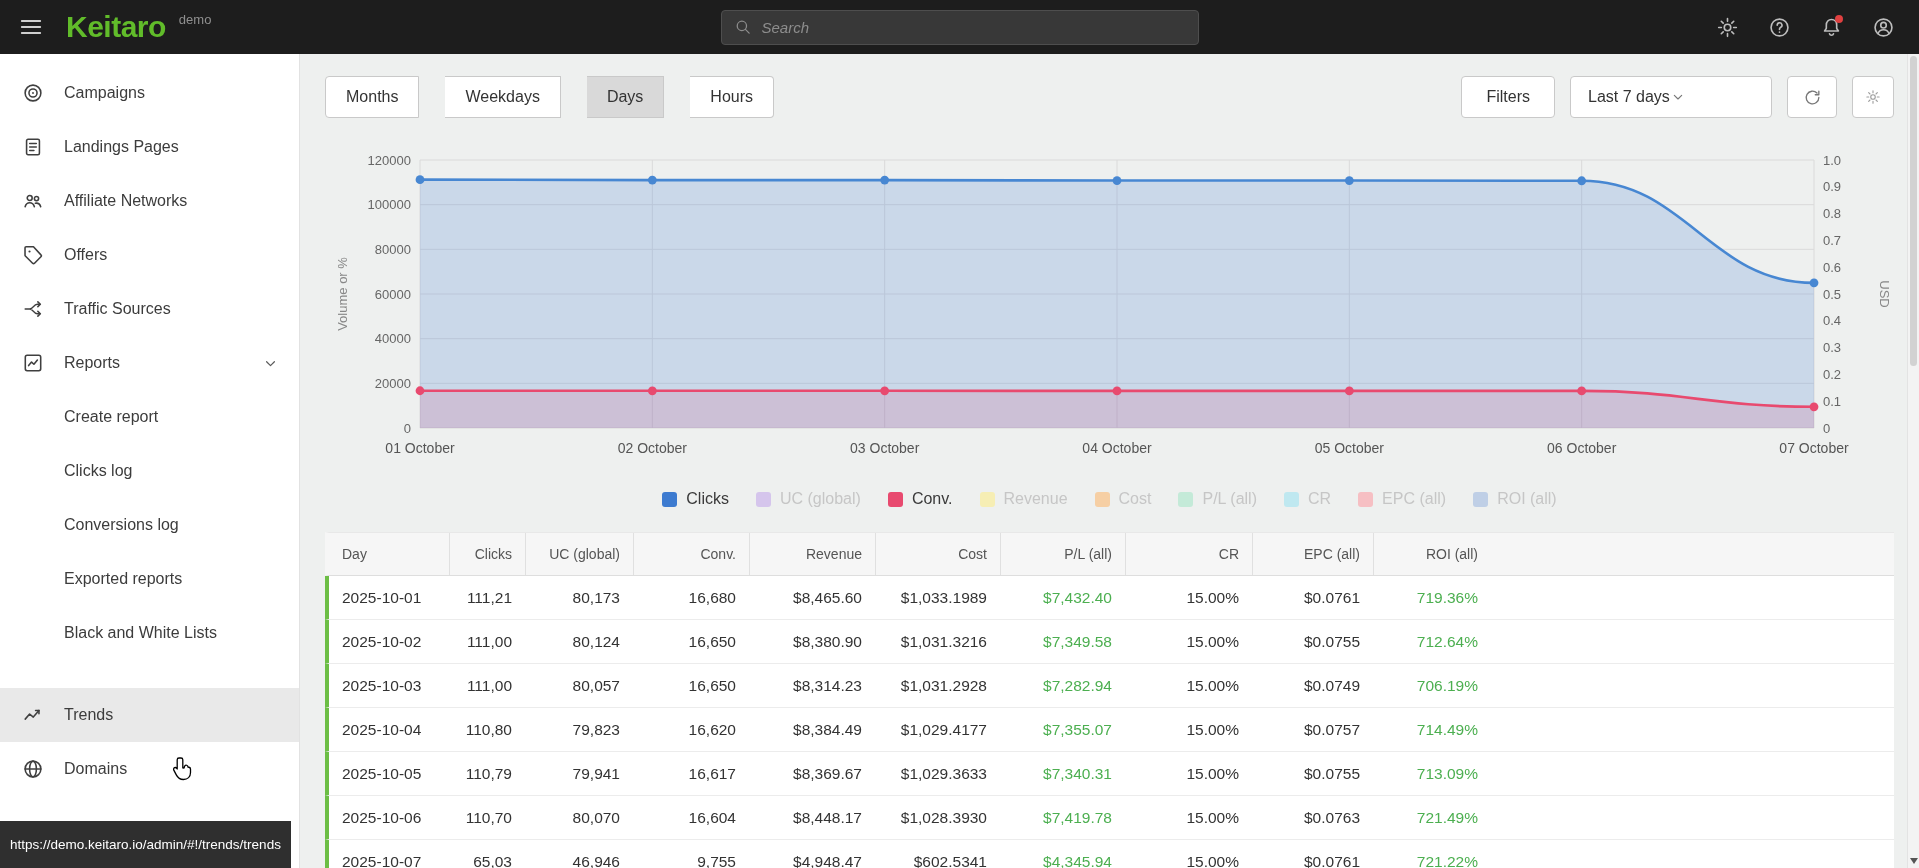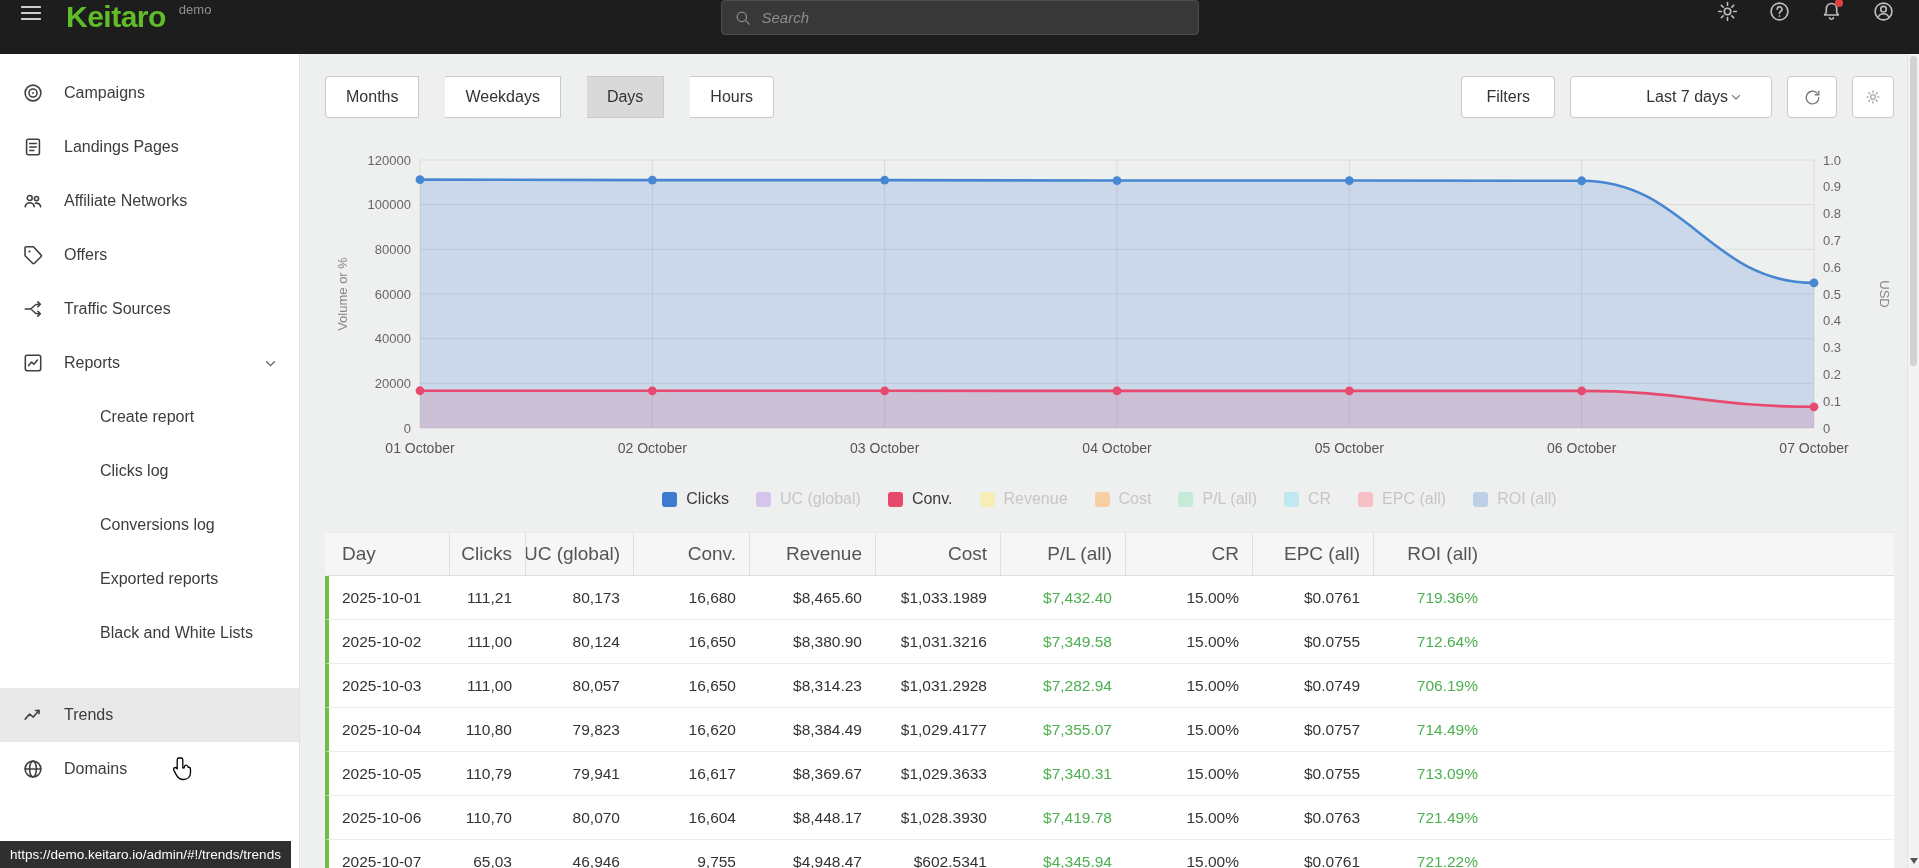--- a/index.html
+++ b/index.html
@@ -8,21 +8,21 @@
     font-family: "Liberation Sans", sans-serif;
     background: #eef0ef;
     position: relative;
     color: #333;
   }
   svg { display: block; }
 
   
   .topbar {
     position: absolute; top: 0; left: 0; right: 0; height: 54px;
-    background: #1d1d1d; display: flex; align-items: flex-start;
+    background: #1d1d1d; display: flex; align-items: center;
     padding: 0 24px 0 18px; z-index: 30;
   }
   .hamburger { color: #cfcfcf; width: 26px; height: 26px; cursor: pointer; margin-right: 22px; }
   .hamburger svg { width: 26px; height: 26px; }
   .logo-wrap { display: flex; align-items: center; }
   .logo { color: var(--brand, #61bc2a); font-size: 30px; font-weight: bold; letter-spacing: -0.5px; }
   .env { color: #8f8f8f; font-size: 13px; margin-left: 13px; position: relative; top: -8px; }
   .searchbox {
     position: absolute; left: 50%; transform: translateX(-50%);
     width: 478px; height: 35px; background: #383838; border: 1px solid #4e4e4e;
@@ -45,21 +45,21 @@
 
   
   .sidebar {
     position: absolute; top: 54px; left: 0; bottom: 0; width: 300px;
     background: #ffffff; border-right: 1px solid #e2e2e2; padding-top: 12px; z-index: 10;
   }
   .side-item {
     height: 54px; display: flex; align-items: center; padding-left: 22px;
     gap: 20px; font-size: 16px; color: #3c3c3c; cursor: pointer; white-space: nowrap;
   }
-  .side-item.sub { padding-left: 100px; }
+  .side-item.sub { padding-left: 64px; }
   .side-item.active { background: #e9e9e9; margin-top: 28px; }
   .side-item .icon { width: 22px; height: 22px; color: #3f3f3f; flex: 0 0 22px; }
   .side-item .icon svg { width: 22px; height: 22px; }
   .side-item .chev { margin-left: auto; margin-right: 20px; width: 17px; height: 17px; color: #5a5a5a; }
   .side-item .chev svg { width: 17px; height: 17px; }
 
   
   .content { position: absolute; top: 54px; left: 301px; right: 0; bottom: 0; padding: 22px 25px 0 24px; overflow: hidden; }
   .toolbar { display: flex; align-items: center; }
   .tabs { display: flex; gap: 26px; }
@@ -71,21 +71,21 @@
   .tab:first-child { border-left: 1px solid #c9c9c9; border-radius: 4px 0 0 4px; }
   .tab:last-child { border-radius: 0 4px 4px 0; }
   .tab.active { background: #d9d9d9; }
   .toolbar-right { margin-left: auto; display: flex; align-items: center; gap: 15px; }
   .btn {
     height: 42px; padding: 0 24px; background: #fff; border: 1px solid #c9c9c9; border-radius: 4px;
     font-size: 16px; color: #333; cursor: pointer; font-family: "Liberation Sans", sans-serif;
   }
   .select {
     height: 42px; width: 202px; background: #fff; border: 1px solid #c9c9c9; border-radius: 4px;
-    display: flex; align-items: center; justify-content: flex-end; padding: 0 27px;
+    display: flex; align-items: center; justify-content: flex-start; padding: 0 17px;
     font-size: 16px; color: #333; cursor: pointer;
   }
   .select .sel-chev { width: 16px; height: 16px; color: #777; }
   .select .sel-chev svg { width: 16px; height: 16px; }
   .iconbtn { width: 50px; padding: 0; display: flex; align-items: center; justify-content: center; color: #777; }
   .iconbtn svg { width: 19px; height: 19px; }
   .iconbtn.small { width: 42px; color: #9d9d9d; }
   .iconbtn.small svg { width: 16px; height: 16px; }
 
   
@@ -96,35 +96,35 @@
   .leg.on  { color: #3a3a3a; }
   .leg.off { color: #c6c6c6; }
 
   
   .table { margin-top: 24px; --cols: 120px 76px 108px 116px 126px 125px 125px 127px 121px 118px 1fr; }
   .thead {
     display: grid; grid-template-columns: var(--cols); height: 44px; align-items: stretch;
     background: #f6f6f6; color: #555; border-left: 4px solid transparent;
     border-bottom: 1px solid #dedede; border-top: 1px solid #e8e8e8;
   }
-  .th { padding: 0 13px; font-size: 19px; white-space: nowrap; overflow: hidden; display: flex; align-items: center; cursor: pointer; }
+  .th { padding: 0 13px; font-size: 14px; white-space: nowrap; overflow: hidden; display: flex; align-items: center; cursor: pointer; }
   .th.sep { border-left: 1px solid #e0e0e0; }
   .th.num { justify-content: flex-end; }
   .tr {
     display: grid; grid-template-columns: var(--cols); height: 44px; align-items: center;
     background: #fff; border-left: 4px solid var(--row-accent, #6cbe45); border-bottom: 1px solid #ececec;
   }
   .td { padding: 0 13px; font-size: 15.5px; color: #333; white-space: nowrap; overflow: hidden; }
   .td.num { text-align: right; }
   .td.pos { color: var(--positive, #4caf50); }
 
   
   .statusbar {
     position: fixed; left: 0; bottom: 0; background: #2f2f2f; color: #fff;
-    font-size: 13.5px; padding: 6px 10px; z-index: 50; white-space: nowrap;
+    font-size: 13.5px; padding: 16px 10px; z-index: 50; white-space: nowrap;
   }
   .cursor { position: fixed; left: 172px; top: 756px; z-index: 60; pointer-events: none; }
   .scrollbar {
     position: fixed; right: 0; top: 54px; bottom: 0; width: 12px;
     background: #f3f3f3; border-left: 1px solid #e3e3e3; z-index: 40;
   }
   .scroll-thumb { position: absolute; top: 2px; left: 2px; right: 2px; height: 310px; background: #d2d2d2; border-radius: 5px; }
   .scroll-arrow {
     position: absolute; bottom: 4px; left: 50%; transform: translateX(-50%);
     width: 0; height: 0; border-left: 4px solid transparent; border-right: 4px solid transparent;

